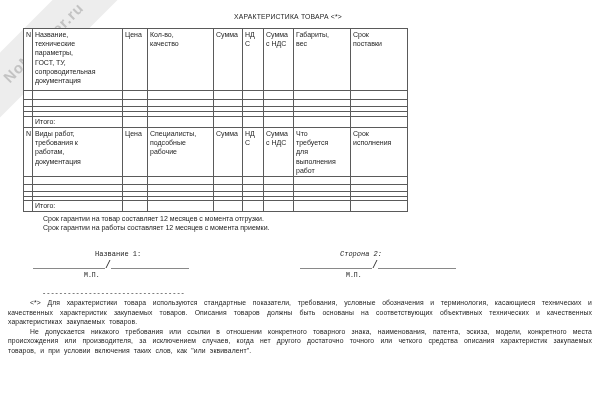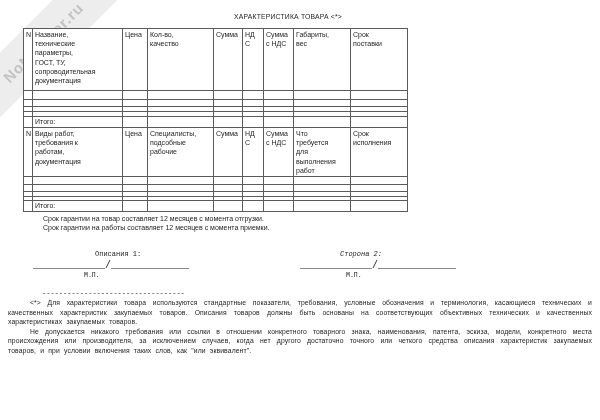--- a/index.html
+++ b/index.html
@@ -237,21 +237,21 @@
           <td></td>
         </tr>
       </tbody>
   </table>
 
   <div class="guarantee">
     <div>Срок гарантии на товар составляет 12 месяцев с момента отгрузки.</div>
     <div>Срок гарантии на работы составляет 12 месяцев с момента приемки.</div>
   </div>
 
-  <div id="sig1-label" class="sig-label mono">Описания 1:</div>
+  <div id="sig1-label" class="sig-label mono">Название 1:</div>
   <div id="sig2-label" class="sig-label mono">Сторона 2:</div>
   <div id="sig1-line" class="sig-line mono">____________/_____________</div>
   <div id="sig2-line" class="sig-line mono">____________/_____________</div>
   <div id="sig1-mp" class="sig-mp mono">М.П.</div>
   <div id="sig2-mp" class="sig-mp mono">М.П.</div>
 
   <div class="footnote">
     <div class="footnote-sep">----------------------------------</div>
     <p>&lt;*&gt; Для характеристики товара используются стандартные показатели, требования, условные обозначения и терминология, касающиеся технических и качественных характеристик закупаемых товаров. Описания товаров должны быть основаны на соответствующих объективных технических и качественных характеристиках закупаемых товаров.</p>
     <p>Не допускается никакого требования или ссылки в отношении конкретного товарного знака, наименования, патента, эскиза, модели, конкретного места происхождения или производителя, за исключением случаев, когда нет другого достаточно точного или четкого средства описания характеристик закупаемых товаров, и при условии включения таких слов, как "или эквивалент".</p>

